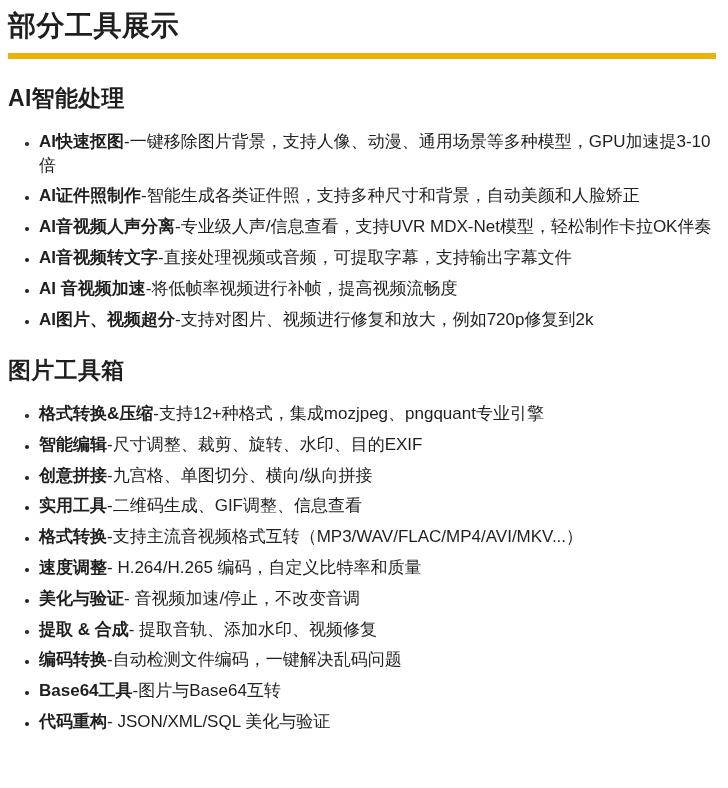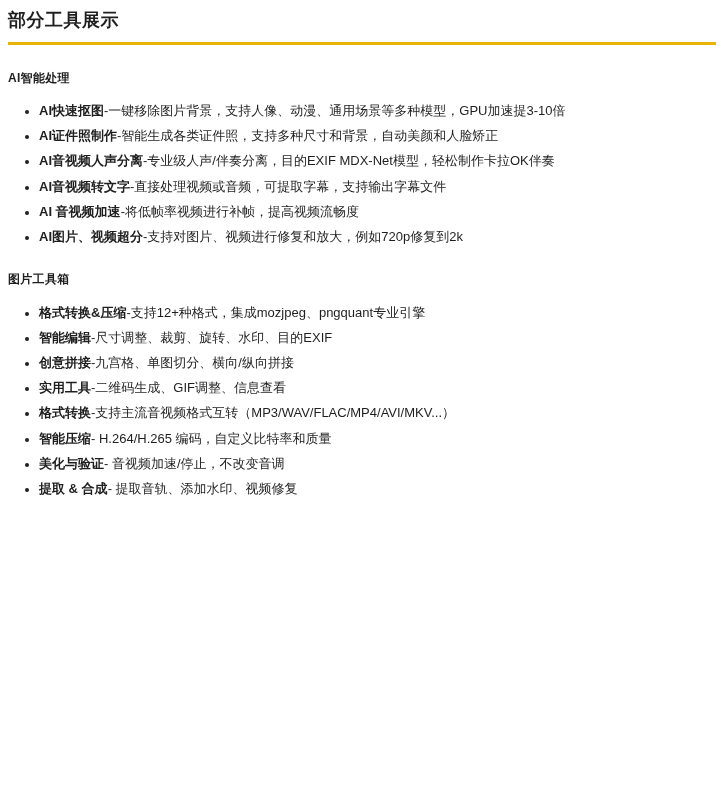--- a/index.html
+++ b/index.html
@@ -10,42 +10,42 @@
   body {
     width: 728px;
     min-height: 788px;
     box-sizing: border-box;
     padding: 10px 12px 40px 8px;
     font-family: "Liberation Sans", "DejaVu Sans", sans-serif;
     color: #1f1f1f;
     -webkit-font-smoothing: antialiased;
   }
   .doc-title {
-    font-size: 18px;
+    font-size: 28px;
     font-weight: 700;
     line-height: 1.15;
     margin: 0;
     padding-bottom: 11px;
-    border-bottom: 3px solid #eab308;
+    border-bottom: 6px solid #eab308;
     letter-spacing: 0.5px;
   }
   .section-title {
-    font-size: 12px;
+    font-size: 23px;
     font-weight: 700;
     line-height: 1.2;
     margin: 26px 0 17px 0;
     letter-spacing: 0.3px;
   }
   ul.feature-list {
     margin: 0 0 6px 0;
     padding: 0 0 0 31px;
     list-style: disc outside;
   }
   ul.feature-list li {
-    font-size: 13px;
+    font-size: 17px;
     line-height: 1.4;
     margin: 0 0 7px 0;
   }
   ul.feature-list li::marker {
     font-size: 12px;
     color: #1f1f1f;
   }
   .item-term {
     font-weight: 700;
   }
@@ -59,21 +59,21 @@
 <h1 class="doc-title">部分工具展示</h1>
 
 <div id="sections-root">
   <section class="tool-section">
     <h2 class="section-title">AI智能处理</h2>
     <ul class="feature-list">
   <li><span class="item-term">AI快速抠图</span><span class="item-desc">-一键移除图片背景，支持人像、动漫、通用场景等多种模型，GPU加速提3-10倍</span></li>
 
   <li><span class="item-term">AI证件照制作</span><span class="item-desc">-智能生成各类证件照，支持多种尺寸和背景，自动美颜和人脸矫正</span></li>
 
-  <li><span class="item-term">AI音视频人声分离</span><span class="item-desc">-专业级人声/伴奏分离，目的EXIF MDX-Net模型，轻松制作卡拉OK伴奏</span></li>
+  <li><span class="item-term">AI音视频人声分离</span><span class="item-desc">-专业级人声/信息查看，支持UVR MDX-Net模型，轻松制作卡拉OK伴奏</span></li>
 
   <li><span class="item-term">AI音视频转文字</span><span class="item-desc">-直接处理视频或音频，可提取字幕，支持输出字幕文件</span></li>
 
   <li><span class="item-term">AI 音视频加速</span><span class="item-desc">-将低帧率视频进行补帧，提高视频流畅度</span></li>
 
   <li><span class="item-term">AI图片、视频超分</span><span class="item-desc">-支持对图片、视频进行修复和放大，例如720p修复到2k</span></li>
 </ul>
   </section>
 
   <section class="tool-section">
@@ -86,23 +86,30 @@
   <li><span class="item-term">创意拼接</span><span class="item-desc">-九宫格、单图切分、横向/纵向拼接</span></li>
 
   <li><span class="item-term">实用工具</span><span class="item-desc">-二维码生成、GIF调整、信息查看</span></li>
 </ul>
   </section>
 
   <section class="tool-section">
     <ul class="feature-list">
   <li><span class="item-term">格式转换</span><span class="item-desc">-支持主流音视频格式互转（MP3/WAV/FLAC/MP4/AVI/MKV...）</span></li>
 
-  <li><span class="item-term">智能压缩</span><span class="item-desc">- H.264/H.265 编码，自定义比特率和质量</span></li>
+  <li><span class="item-term">速度调整</span><span class="item-desc">- H.264/H.265 编码，自定义比特率和质量</span></li>
 
   <li><span class="item-term">美化与验证</span><span class="item-desc">- 音视频加速/停止，不改变音调</span></li>
 
   <li><span class="item-term">提取 &amp; 合成</span><span class="item-desc">- 提取音轨、添加水印、视频修复</span></li>
 </ul>
   </section>
 
   <section class="tool-section">
+    <ul class="feature-list">
+  <li><span class="item-term">编码转换</span><span class="item-desc">-自动检测文件编码，一键解决乱码问题</span></li>
+
+  <li><span class="item-term">Base64工具</span><span class="item-desc">-图片与Base64互转</span></li>
+
+  <li><span class="item-term">代码重构</span><span class="item-desc">- JSON/XML/SQL 美化与验证</span></li>
+</ul>
   </section>
 </div>
 
 </body></html>

